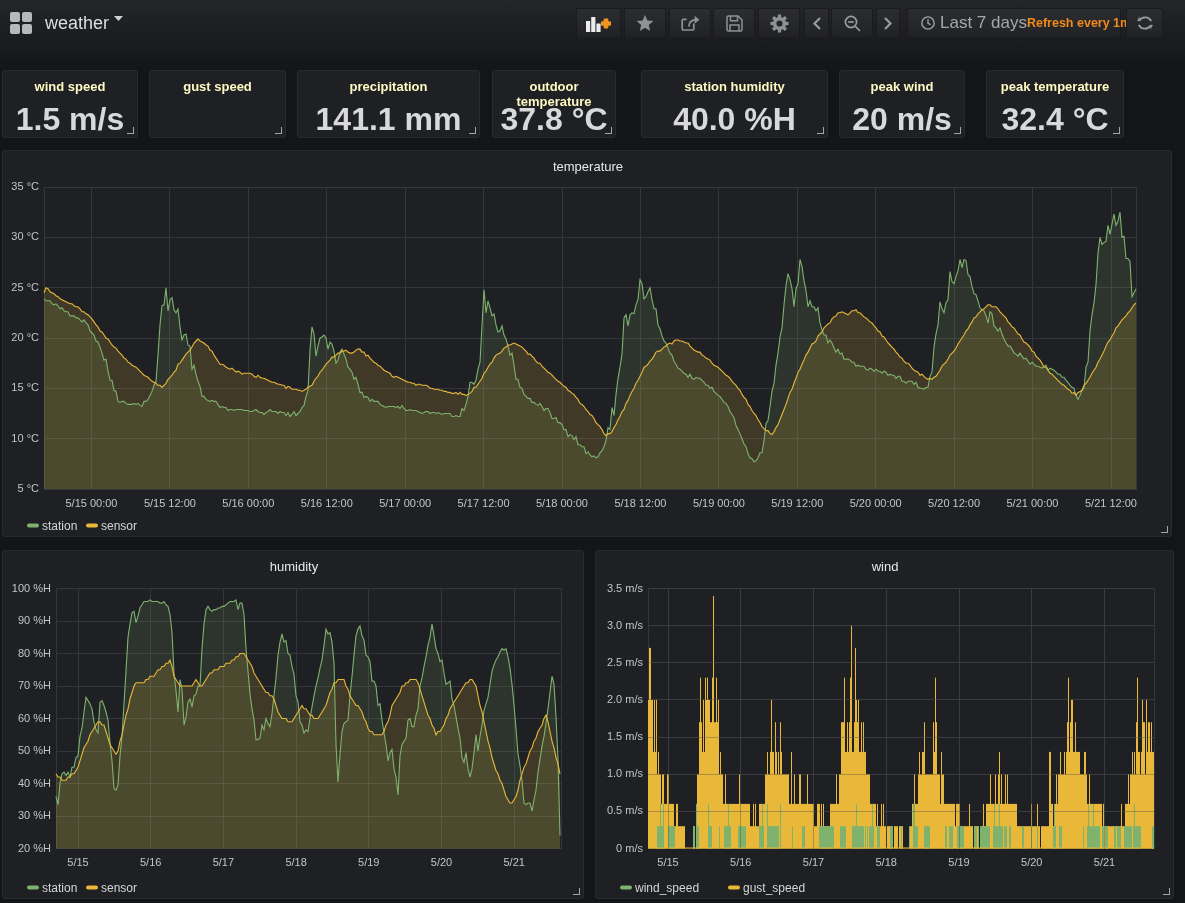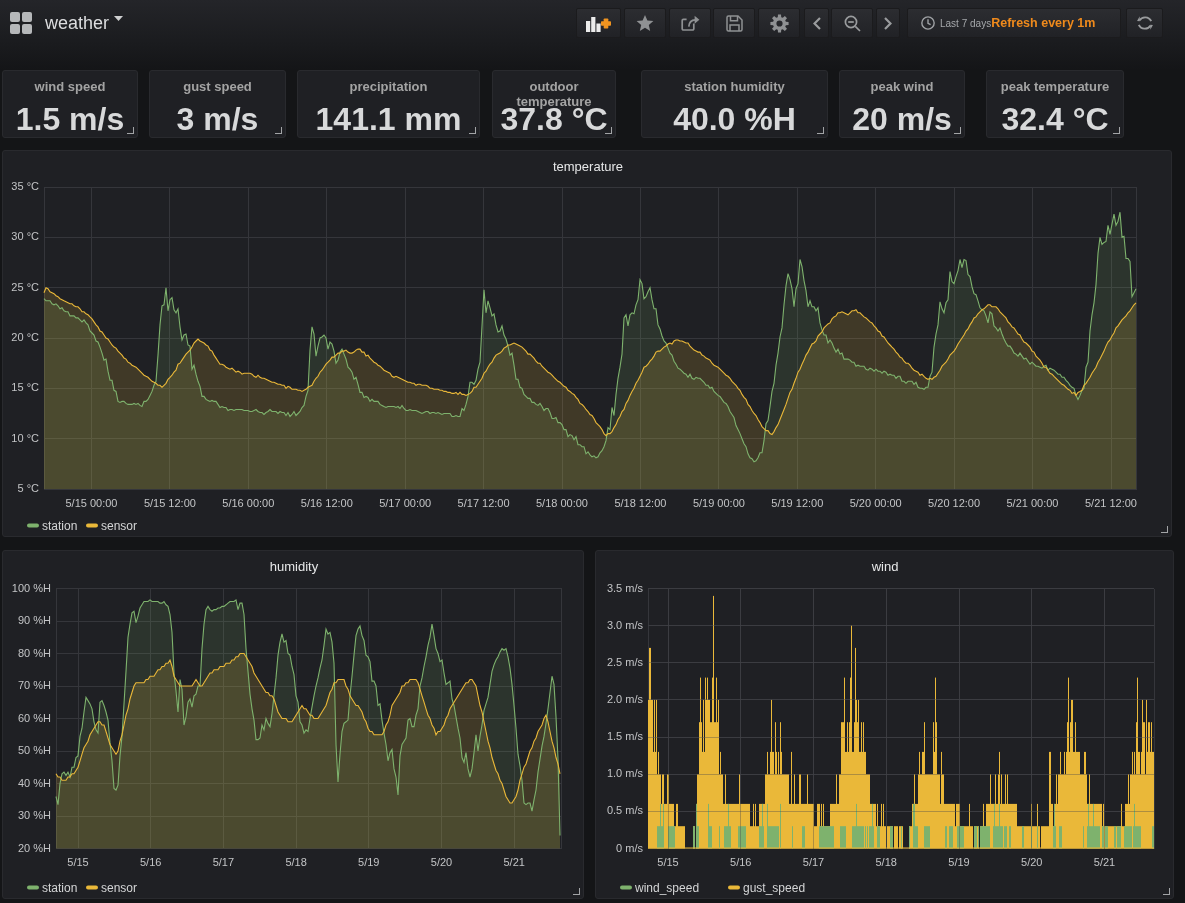--- a/index.html
+++ b/index.html
@@ -2,25 +2,25 @@
 <html><head><meta charset="utf-8"><title>weather</title>
 <style>
 *{margin:0;padding:0;box-sizing:border-box}
 html,body{width:1185px;height:903px;overflow:hidden;background:#141517;font-family:"Liberation Sans",sans-serif}
 .nav{position:absolute;left:0;top:0;width:1185px;height:70px;background:linear-gradient(#242529,#1a1b1e 45px,#141517 70px)}
 .logo{position:absolute;left:10px;top:12px}
 .dtitle{position:absolute;left:45px;top:13px;font-size:18px;color:#dcdddf;display:flex;align-items:flex-start}
 .nbtn,.tpick{position:absolute;top:8px;display:flex;align-items:center;justify-content:center;height:30px;background:linear-gradient(#2c2d31,#212226);border:1px solid #1b1b1d;border-radius:2px}
 .tpick{justify-content:flex-start;padding:0 13px;font-size:13px;white-space:nowrap}
 .tpick svg{flex-shrink:0}
-.t1{color:#a5a8ab;font-size:10px}
+.t1{color:#a5a8ab;font-size:17px}
 .t2{color:#ef8a1c;font-weight:bold;font-size:12.5px}
 .panel{position:absolute;background:#1f2024;border:1px solid #292a2e;border-radius:3px}
 .rz{position:absolute;right:3px;bottom:3px;width:7px;height:7px;border-right:1px solid #a2a4a6;border-bottom:1px solid #a2a4a6}
-.sst{position:absolute;left:0;right:0;top:8px;text-align:center;font-size:13px;font-weight:bold;color:#a3a3a3}
+.sst{position:absolute;left:0;right:0;top:8px;text-align:center;font-size:13px;font-weight:bold;color:#fef9c3}
 .ssv{position:absolute;left:0;right:0;top:30px;text-align:center;font-size:32px;font-weight:bold;color:#d8d9da;letter-spacing:0px}
 .panel>svg{position:absolute;left:0;top:0}
 </style></head>
 <body>
 <div class="nav">
 <div class="logo">
 <svg width="22" height="23" viewBox="0 0 22 23">
         <g fill="#b6b8ba">
           <rect x="0" y="0" width="10" height="10" rx="2"></rect>
           <rect x="12" y="0" width="10" height="10" rx="2"></rect>
@@ -107,21 +107,20 @@
       </svg>
     </a>
 </div>
 <div class="panel" style="left:2px;top:70px;width:136px;height:68px">
     <div class="sst">wind speed</div>
     <div class="ssv">1.5 m/s</div>
     <div class="rz"></div>
   </div>
 <div class="panel" style="left:149px;top:70px;width:137px;height:68px">
     <div class="sst">gust speed</div>
-    <div class="ssv">3 m/s</div>
     <div class="rz"></div>
   </div>
 <div class="panel" style="left:297px;top:70px;width:183px;height:68px">
     <div class="sst">precipitation</div>
     <div class="ssv">141.1 mm</div>
     <div class="rz"></div>
   </div>
 <div class="panel" style="left:492px;top:70px;width:124px;height:68px">
     <div class="sst">outdoor temperature</div>
     <div class="ssv">37.8 °C</div>

